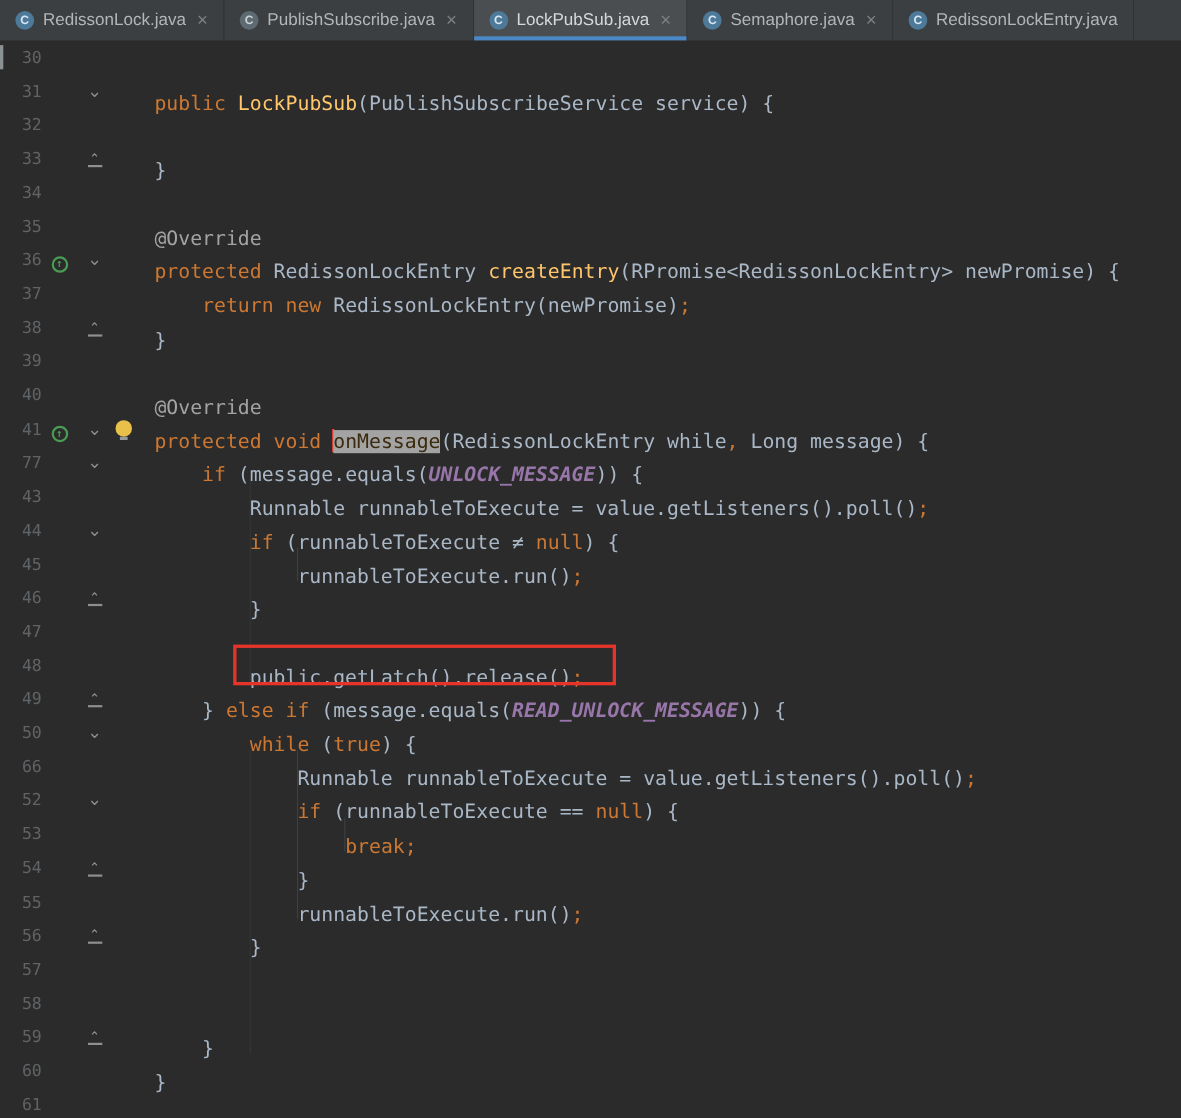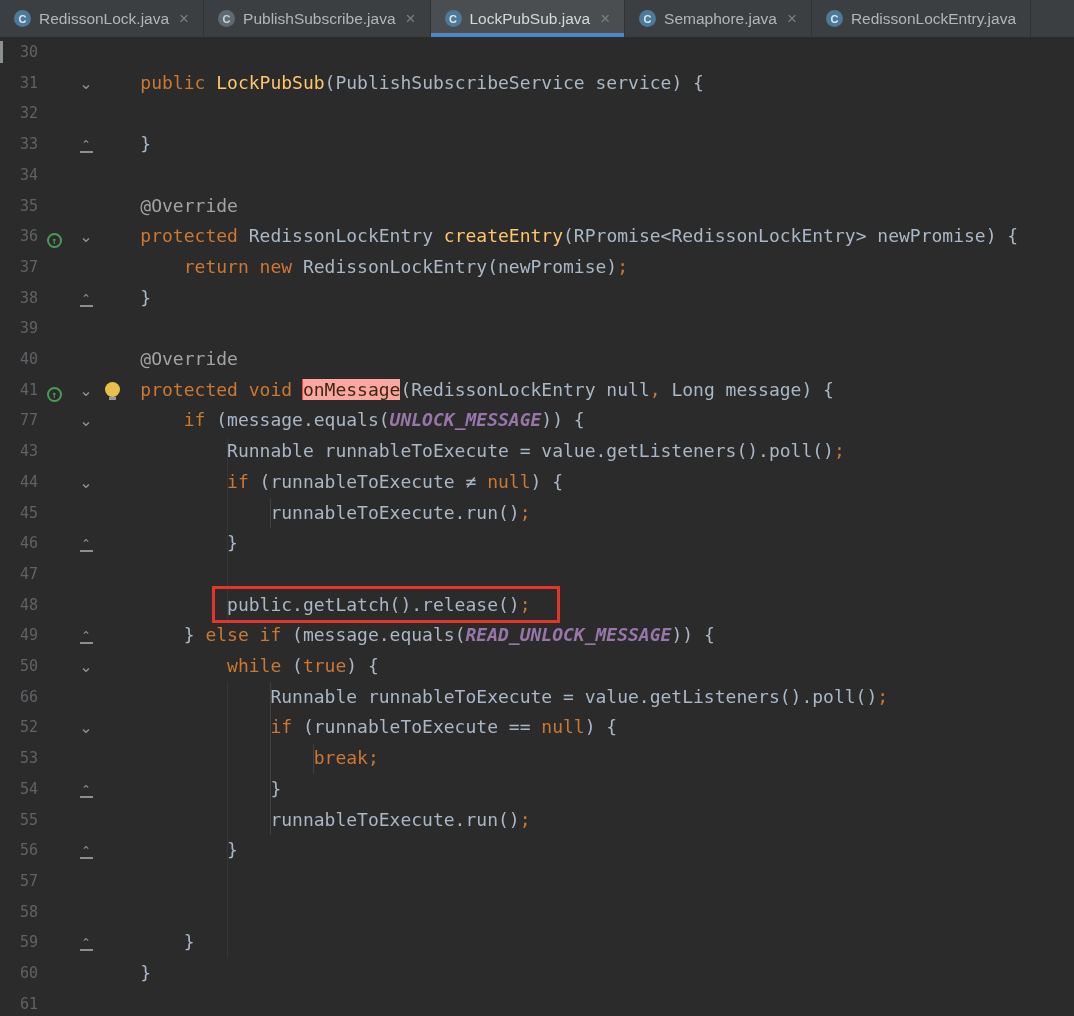--- a/index.html
+++ b/index.html
@@ -52,28 +52,28 @@
     border-bottom:2px solid #8c9093; vertical-align:1px;
   }
   .bulb {
     position:absolute; left:105px; top:7px; width:15px; height:15px; border-radius:50%;
     background:#e9c14a;
   }
   .bulb::after {
     content:""; position:absolute; left:4px; bottom:-3px; width:7px; height:3px; background:#98999a;
   }
 
-  .code { white-space:pre; margin-left:2px; color:#a9b7c6; }
+  .code { white-space:pre; margin-left:2px; color:#a9b7c6;margin-top:12px; }
   .seg-d { color:#a9b7c6; }
   .seg-k { color:#cc7832; }
   .seg-m { color:#ffc66b; }
   .seg-a { color:#a3a3a3; }
   .seg-c { color:#9876aa; font-style:italic;font-weight:bold; }
   .seg-s { color:#cc7832; }
-  .seg-h { background:#fca5a5; color:#3a2a0e; }
+  .seg-h { background:#a3a3a3; color:#3a2a0e; }
   .caret { display:inline-block; width:2px; height:21px; margin:0 -1px; vertical-align:-4px; background:#ff4338; }
 
   
   .red-box {
     position:absolute; left:212px; top:549px; width:348px; height:37px;
     border:3px solid #e5352b; pointer-events:none;
   }
   .guide { position:absolute; width:1px; background:#3e4042; }
   .g1 { left:270px; top:461px; height:30px; }
   .g2 { left:270px; top:645px; height:153px; }
@@ -177,21 +177,21 @@
         <span class="ln">40</span>
         <span class="g-ovr"></span>
         <span class="g-fold"></span>
         <span class="code"><span class="seg-d">    </span><span class="seg-a">@Override</span></span>
       </div>
       <div class="line">
         <span class="ln">41</span>
         <span class="g-ovr"><span class="ovr-ic">↑</span></span>
         <span class="g-fold"><span class="fold-start">⌄</span></span>
         <span class="bulb"></span>
-        <span class="code"><span class="seg-d">    </span><span class="seg-k">protected void </span><span class="caret"></span><span class="seg-h">onMessage</span><span class="seg-d">(RedissonLockEntry null</span><span class="seg-s">,</span><span class="seg-d"> Long message) {</span></span>
+        <span class="code"><span class="seg-d">    </span><span class="seg-k">protected void </span><span class="caret"></span><span class="seg-h">onMessage</span><span class="seg-d">(RedissonLockEntry while</span><span class="seg-s">,</span><span class="seg-d"> Long message) {</span></span>
       </div>
       <div class="line">
         <span class="ln">77</span>
         <span class="g-ovr"></span>
         <span class="g-fold"><span class="fold-start">⌄</span></span>
         <span class="code"><span class="seg-d">        </span><span class="seg-k">if </span><span class="seg-d">(message.equals(</span><span class="seg-c">UNLOCK_MESSAGE</span><span class="seg-d">)) {</span></span>
       </div>
       <div class="line">
         <span class="ln">43</span>
         <span class="g-ovr"></span>

